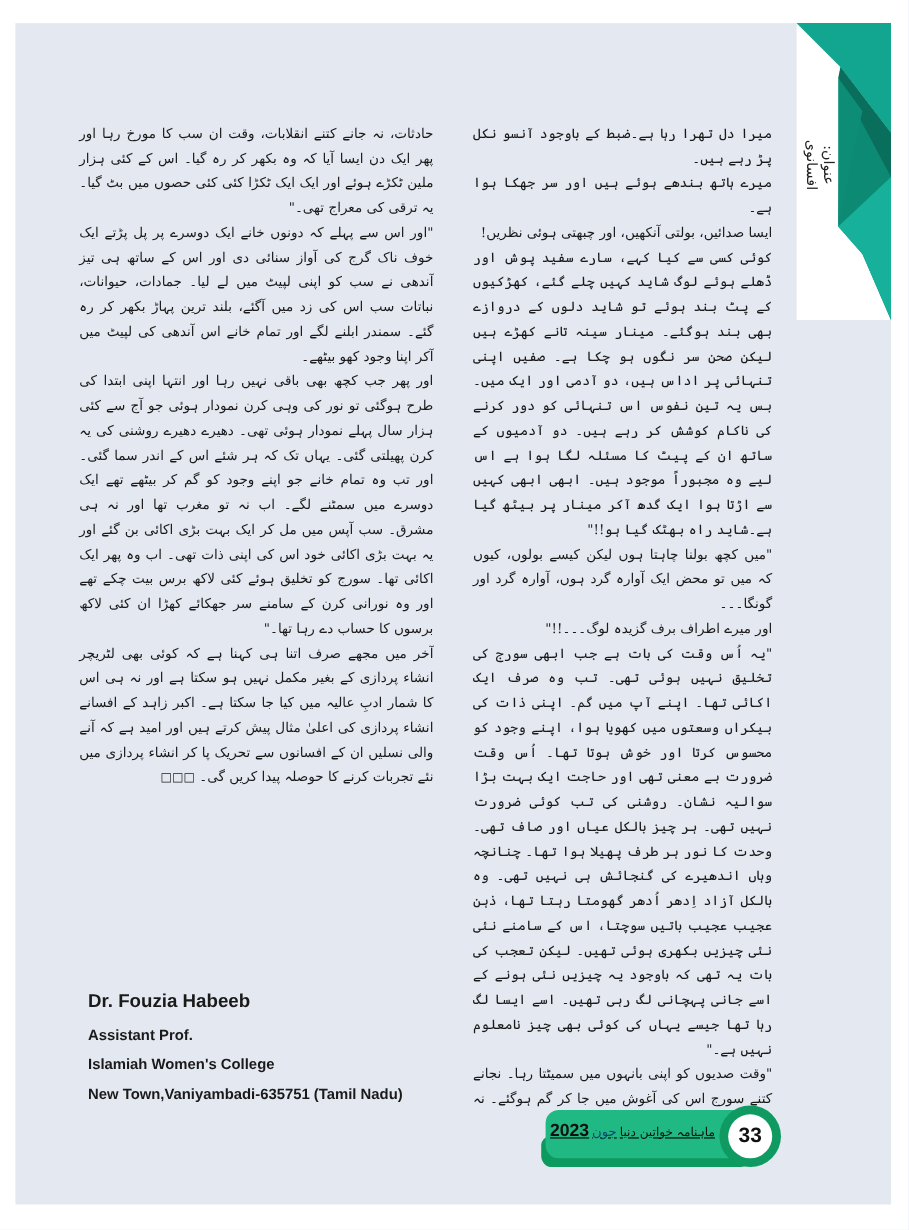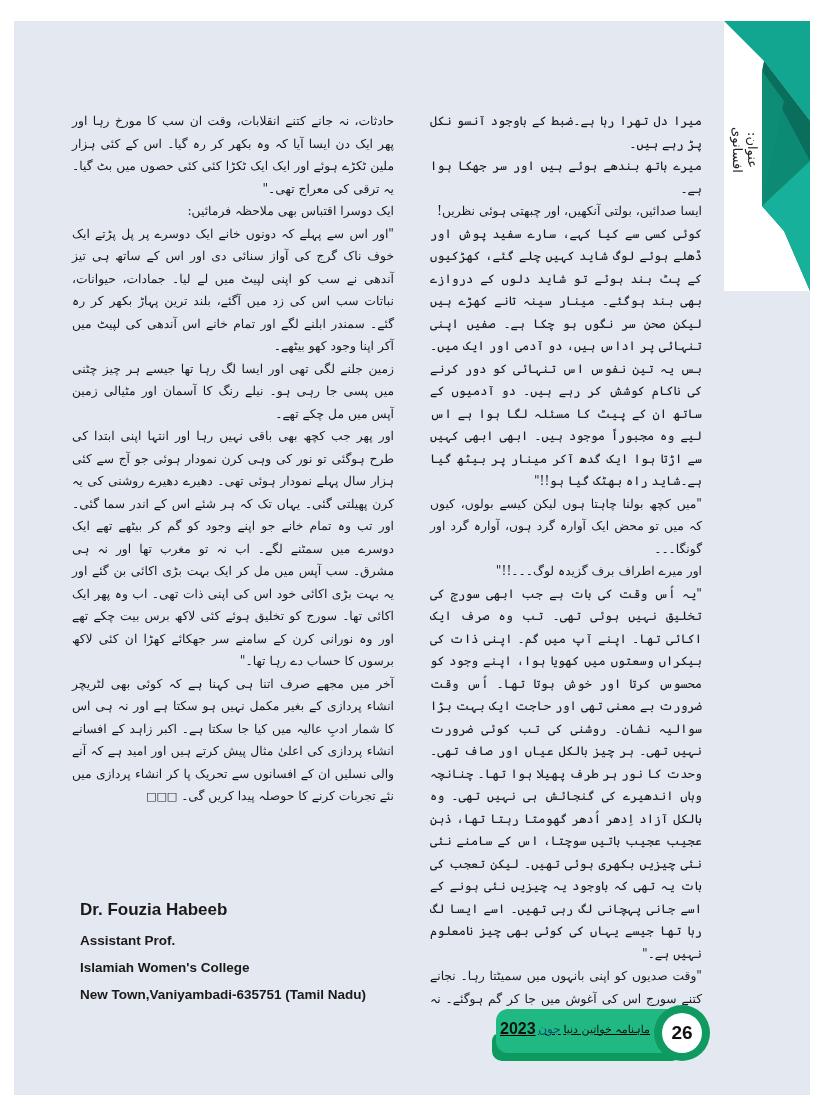--- a/index.html
+++ b/index.html
@@ -50,37 +50,35 @@
   <p>ایسا صدائیں، بولتی آنکھیں، اور چبھتی ہوئی نظریں!</p>
   <p>کوئی کسی سے کیا کہے، سارے سفید پوش اور ڈھلے ہوئے لوگ شاید کہیں چلے گئے، کھڑکیوں کے پٹ بند ہوئے تو شاید دلوں کے دروازے بھی بند ہوگئے۔ مینار سینہ تانے کھڑے ہیں لیکن صحن سر نگوں ہو چکا ہے۔ صفیں اپنی تنہائی پر اداس ہیں، دو آدمی اور ایک میں۔ بس یہ تین نفوس اس تنہائی کو دور کرنے کی ناکام کوشش کر رہے ہیں۔ دو آدمیوں کے ساتھ ان کے پیٹ کا مسئلہ لگا ہوا ہے اس لیے وہ مجبوراً موجود ہیں۔ ابھی ابھی کہیں سے اڑتا ہوا ایک گدھ آکر مینار پر بیٹھ گیا ہے۔شاید راہ بھٹک گیا ہو!!"</p>
   <p>"میں کچھ بولنا چاہتا ہوں لیکن کیسے بولوں، کیوں کہ میں تو محض ایک آوارہ گرد ہوں، آوارہ گرد اور گونگا۔۔۔</p>
   <p>اور میرے اطراف برف گزیدہ لوگ۔۔۔!!"</p>
   <p>"یہ اُس وقت کی بات ہے جب ابھی سورج کی تخلیق نہیں ہوئی تھی۔ تب وہ صرف ایک اکائی تھا۔ اپنے آپ میں گم۔ اپنی ذات کی بیکراں وسعتوں میں کھویا ہوا، اپنے وجود کو محسوس کرتا اور خوش ہوتا تھا۔ اُس وقت ضرورت بے معنی تھی اور حاجت ایک بہت بڑا سوالیہ نشان۔ روشنی کی تب کوئی ضرورت نہیں تھی۔ ہر چیز بالکل عیاں اور صاف تھی۔ وحدت کا نور ہر طرف پھیلا ہوا تھا۔ چنانچہ وہاں اندھیرے کی گنجائش ہی نہیں تھی۔ وہ بالکل آزاد اِدھر اُدھر گھومتا رہتا تھا، ذہن عجیب عجیب باتیں سوچتا، اس کے سامنے نئی نئی چیزیں بکھری ہوئی تھیں۔ لیکن تعجب کی بات یہ تھی کہ باوجود یہ چیزیں نئی ہونے کے اسے جانی پہچانی لگ رہی تھیں۔ اسے ایسا لگ رہا تھا جیسے یہاں کی کوئی بھی چیز نامعلوم نہیں ہے۔"</p>
   <p>"وقت صدیوں کو اپنی بانہوں میں سمیٹتا رہا۔ نجانے کتنے سورج اس کی آغوش میں جا کر گم ہوگئے۔ نہ جانے کتنے</p>
 </div>
 
 <div class="col col-left">
   <p>حادثات، نہ جانے کتنے انقلابات، وقت ان سب کا مورخ رہا اور پھر ایک دن ایسا آیا کہ وہ بکھر کر رہ گیا۔ اس کے کئی ہزار ملین ٹکڑے ہوئے اور ایک ایک ٹکڑا کئی کئی حصوں میں بٹ گیا۔ یہ ترقی کی معراج تھی۔"</p>
-  <p>ایک دوسرا اقتباس بھی ملاحظہ فرمائیں:</p>
   <p>"اور اس سے پہلے کہ دونوں خانے ایک دوسرے پر پل پڑتے ایک خوف ناک گرج کی آواز سنائی دی اور اس کے ساتھ ہی تیز آندھی نے سب کو اپنی لپیٹ میں لے لیا۔ جمادات، حیوانات، نباتات سب اس کی زد میں آگئے، بلند ترین پہاڑ بکھر کر رہ گئے۔ سمندر ابلنے لگے اور تمام خانے اس آندھی کی لپیٹ میں آکر اپنا وجود کھو بیٹھے۔</p>
-  <p>زمین جلنے لگی تھی اور ایسا لگ رہا تھا جیسے ہر چیز چٹنی میں پسی جا رہی ہو۔ نیلے رنگ کا آسمان اور مٹیالی زمین آپس میں مل چکے تھے۔</p>
   <p>اور پھر جب کچھ بھی باقی نہیں رہا اور انتہا اپنی ابتدا کی طرح ہوگئی تو نور کی وہی کرن نمودار ہوئی جو آج سے کئی ہزار سال پہلے نمودار ہوئی تھی۔ دھیرے دھیرے روشنی کی یہ کرن پھیلتی گئی۔ یہاں تک کہ ہر شئے اس کے اندر سما گئی۔ اور تب وہ تمام خانے جو اپنے وجود کو گم کر بیٹھے تھے ایک دوسرے میں سمٹنے لگے۔ اب نہ تو مغرب تھا اور نہ ہی مشرق۔ سب آپس میں مل کر ایک بہت بڑی اکائی بن گئے اور یہ بہت بڑی اکائی خود اس کی اپنی ذات تھی۔ اب وہ پھر ایک اکائی تھا۔ سورج کو تخلیق ہوئے کئی لاکھ برس بیت چکے تھے اور وہ نورانی کرن کے سامنے سر جھکائے کھڑا ان کئی لاکھ برسوں کا حساب دے رہا تھا۔"</p>
   <p><span>آخر میں مجھے صرف اتنا ہی کہنا ہے کہ کوئی بھی لٹریچر انشاء پردازی کے بغیر مکمل نہیں ہو سکتا ہے اور نہ ہی اس کا شمار ادبِ عالیہ میں کیا جا سکتا ہے۔ اکبر زاہد کے افسانے انشاء پردازی کی اعلیٰ مثال پیش کرتے ہیں اور امید ہے کہ آنے والی نسلیں ان کے افسانوں سے تحریک پا کر انشاء پردازی میں نئے تجربات کرنے کا حوصلہ پیدا کریں گی۔</span> <span class="ending">□□□</span></p>
 </div>
 
 <div class="signature">
   <div class="name">Dr. Fouzia Habeeb</div>
   <div class="line">Assistant Prof.</div>
   <div class="line">Islamiah Women's College</div>
   <div class="line">New Town,Vaniyambadi-635751 (Tamil Nadu)</div>
 </div>
 
 <div class="footer">
   <div class="band-shadow"></div>
   <div class="band"></div>
   <div class="mag">
     <span class="year">2023</span>
     <span class="month">جون</span>
     <span class="magname">ماہنامہ خواتین دنیا</span>
   </div>
   <div class="ring"></div>
-  <div class="ring-inner">26</div>
+  <div class="ring-inner">33</div>
 </div>
 
 </body></html>

